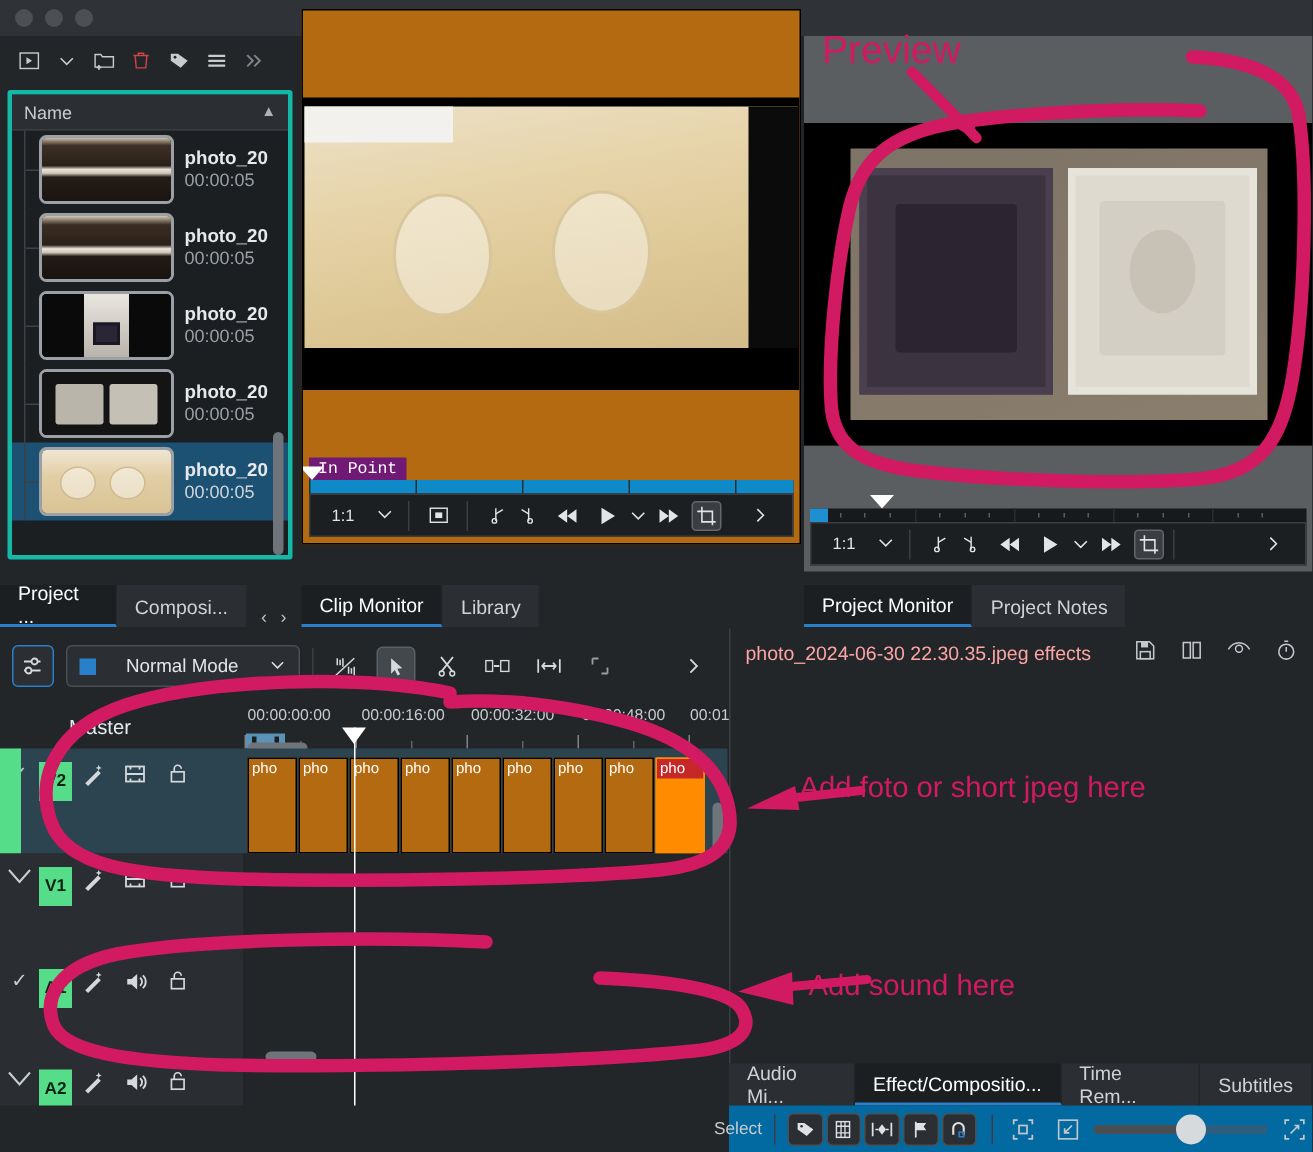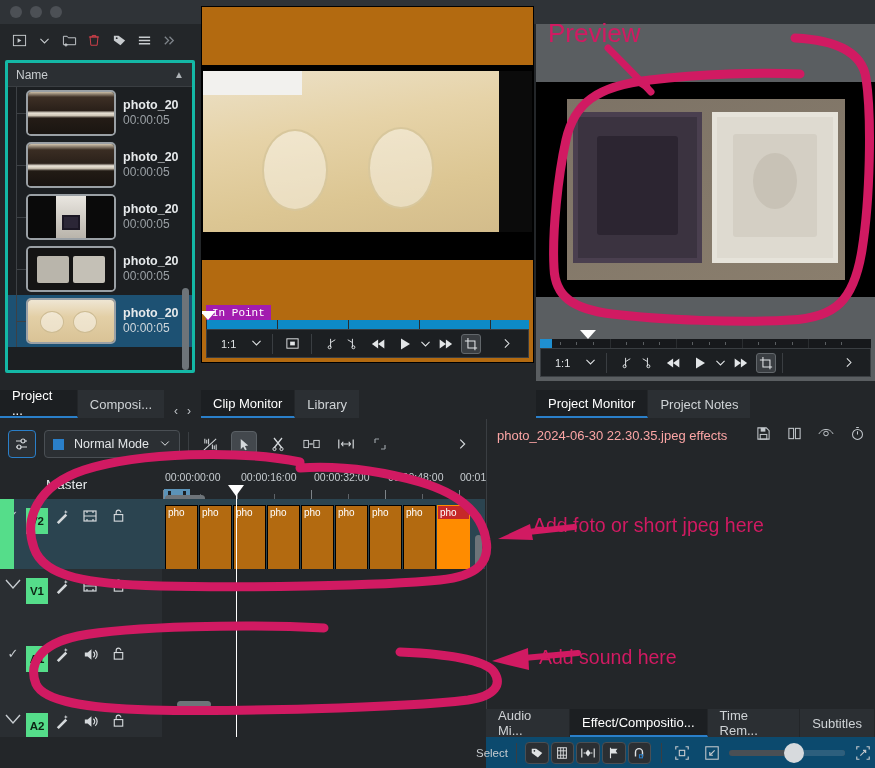--- a/index.html
+++ b/index.html
@@ -75,21 +75,21 @@
   
   .mon { position:absolute; top:24px; background:#5a5e61; }
   .mon.clip { left:201px; width:333px; height:357px; }
   .mon.proj { left:536px; width:339px; height:357px; }
   .mon-video { position:absolute; left:0; right:0; background:#000; overflow:hidden; }
   .mon.clip .mon-video { top:58px; height:195px; }
   .mon.proj .mon-video { top:58px; height:215px; }
 
   .inpoint {
     position:absolute; left:4px; bottom:41px;
-    background:#a21caf; color:#fff; font-size:11px;
+    background:#701a75; color:#fff; font-size:11px;
     font-family:"Liberation Mono", monospace; padding:2px 6px;
   }
   .mon-ruler {
     position:absolute; left:4px; right:4px; bottom:33px; height:9px; background:#111;
   }
   .mon-ruler .fill { position:absolute; inset:0; background:#0d8ac7; }
   .mon-ruler .tick { position:absolute; top:0; bottom:0; width:1px; background:#2a2d30; }
   .mon-ruler .dot { position:absolute; top:3px; width:1px; height:3px; background:#5a5e61; }
   .mon-ruler .sq { position:absolute; left:0; top:0; width:12px; bottom:0; background:#1f8fd0; }
   .playhead-tri {
@@ -123,21 +123,21 @@
     position:absolute; left:0; top:419px; width:485px; height:50px; background:#232629;
     display:flex; align-items:center; padding-left:8px; gap:8px;
   }
   .sqbtn {
     width:28px; height:28px; border:1px solid #4a4f54; border-radius:4px;
     background:#2b2f33; display:flex; align-items:center; justify-content:center; color:#d5d9dc;
   }
   .sqbtn.sel { border-color:#2a7fc9; }
   .modebox {
     height:28px; min-width:132px; border:1px solid #4a4f54; border-radius:4px; background:#2b2f33;
-    display:flex; align-items:center; gap:10px; padding:0 8px; color:#e3e6e8; font-size:12.5px;
+    display:flex; align-items:center; gap:20px; padding:0 8px; color:#e3e6e8; font-size:12.5px;
   }
   .modebox .swatch { width:11px; height:11px; background:#2a7fc9; }
   .modebox .cv { margin-left:auto; font-size:10px; }
   .tl-toolbar .gsep { width:1px; height:24px; background:#3a3e42; }
   .iconbtn { width:26px; height:26px; display:flex; align-items:center; justify-content:center; color:#d5d9dc; }
   .iconbtn.active { background:#43484d; border:1px solid #5a6065; border-radius:4px; }
 
   
   .timeline { position:absolute; left:0; top:469px; width:485px; height:299px; background:#232629; }
   .tl-head { position:absolute; left:0; top:0; width:162px; height:30px; background:#232629;
@@ -165,21 +165,21 @@
   .track.v2 .hdr, .track.v2 .body { background:#2b4450; }
   .track.v1 .hdr { background:#2a2e32; }
   .track.v1 .body { background:#232629; }
   .track.a1 .hdr { background:#2a2e32; }
   .track.a1 .body { background:#232629; }
   .track.a2 .hdr { background:#2a2e32; }
   .track.a2 .body { background:#232629; }
   .greenbar { position:absolute; left:0; width:14px; background:#55dd8a; }
 
   .clip {
-    position:absolute; top:6px; height:76px; background:#b36a10;
+    position:absolute; top:6px; height:64px; background:#b36a10;
     border:1px solid #000; overflow:hidden;
   }
   .clip .cl-lbl {
     position:absolute; top:0; left:0; right:0; height:13px; font-size:10px;
     color:#fff; padding-left:2px; line-height:13px; white-space:nowrap;
   }
   .clip.sel { background:#ff8c00; border-color:#ff8c00; }
   .clip.sel .cl-lbl { background:#c62828; }
   .tl-scroll { position:absolute; right:3px; top:36px; width:7px; height:58px; background:#6e7479; border-radius:4px; }
   .tl-hscroll { position:absolute; left:165px; top:26px; width:40px; height:7px; background:#6e7479; border-radius:4px; }
@@ -195,21 +195,21 @@
   
   .fxpanel { position:absolute; left:486px; top:419px; width:389px; height:290px; background:#232629;
              border-left:1px solid #3a3e42; }
   .fxhead { height:33px; display:flex; align-items:center; padding:0 10px; gap:0; }
   .fxhead .t { font-size:13px; color:#fca5a5; }
   .fxhead .ics { margin-left:auto; display:flex; gap:16px; color:#c3c8cc; }
 
   
   .bottombar {
     position:absolute; left:486px; top:737px; width:389px; height:31px;
-    background:#0c4a6e; display:flex; align-items:center;
+    background:#0369a1; display:flex; align-items:center;
   }
   .bottombar .sel-lbl { font-size:11.5px; color:#c7ccd0; margin-left:0px; }
   .bb-sep { width:1px; height:20px; background:#3a3e42; margin:0 8px; }
   .bb-btn {
     width:24px; height:22px; border:1px solid #4a4f54; border-radius:4px; background:#2b2f33;
     display:flex; align-items:center; justify-content:center; color:#dfe2e4; margin-right:2px;
   }
   .bb-icon { width:24px; height:22px; display:flex; align-items:center; justify-content:center; color:#c3c8cc; }
   .slider { position:relative; width:118px; height:6px; background:#4a4f54; border-radius:3px; margin:0 6px; }
   .slider .fill { position:absolute; right:0; top:0; bottom:0; width:48px; background:#2d5f7d; border-radius:3px; }

